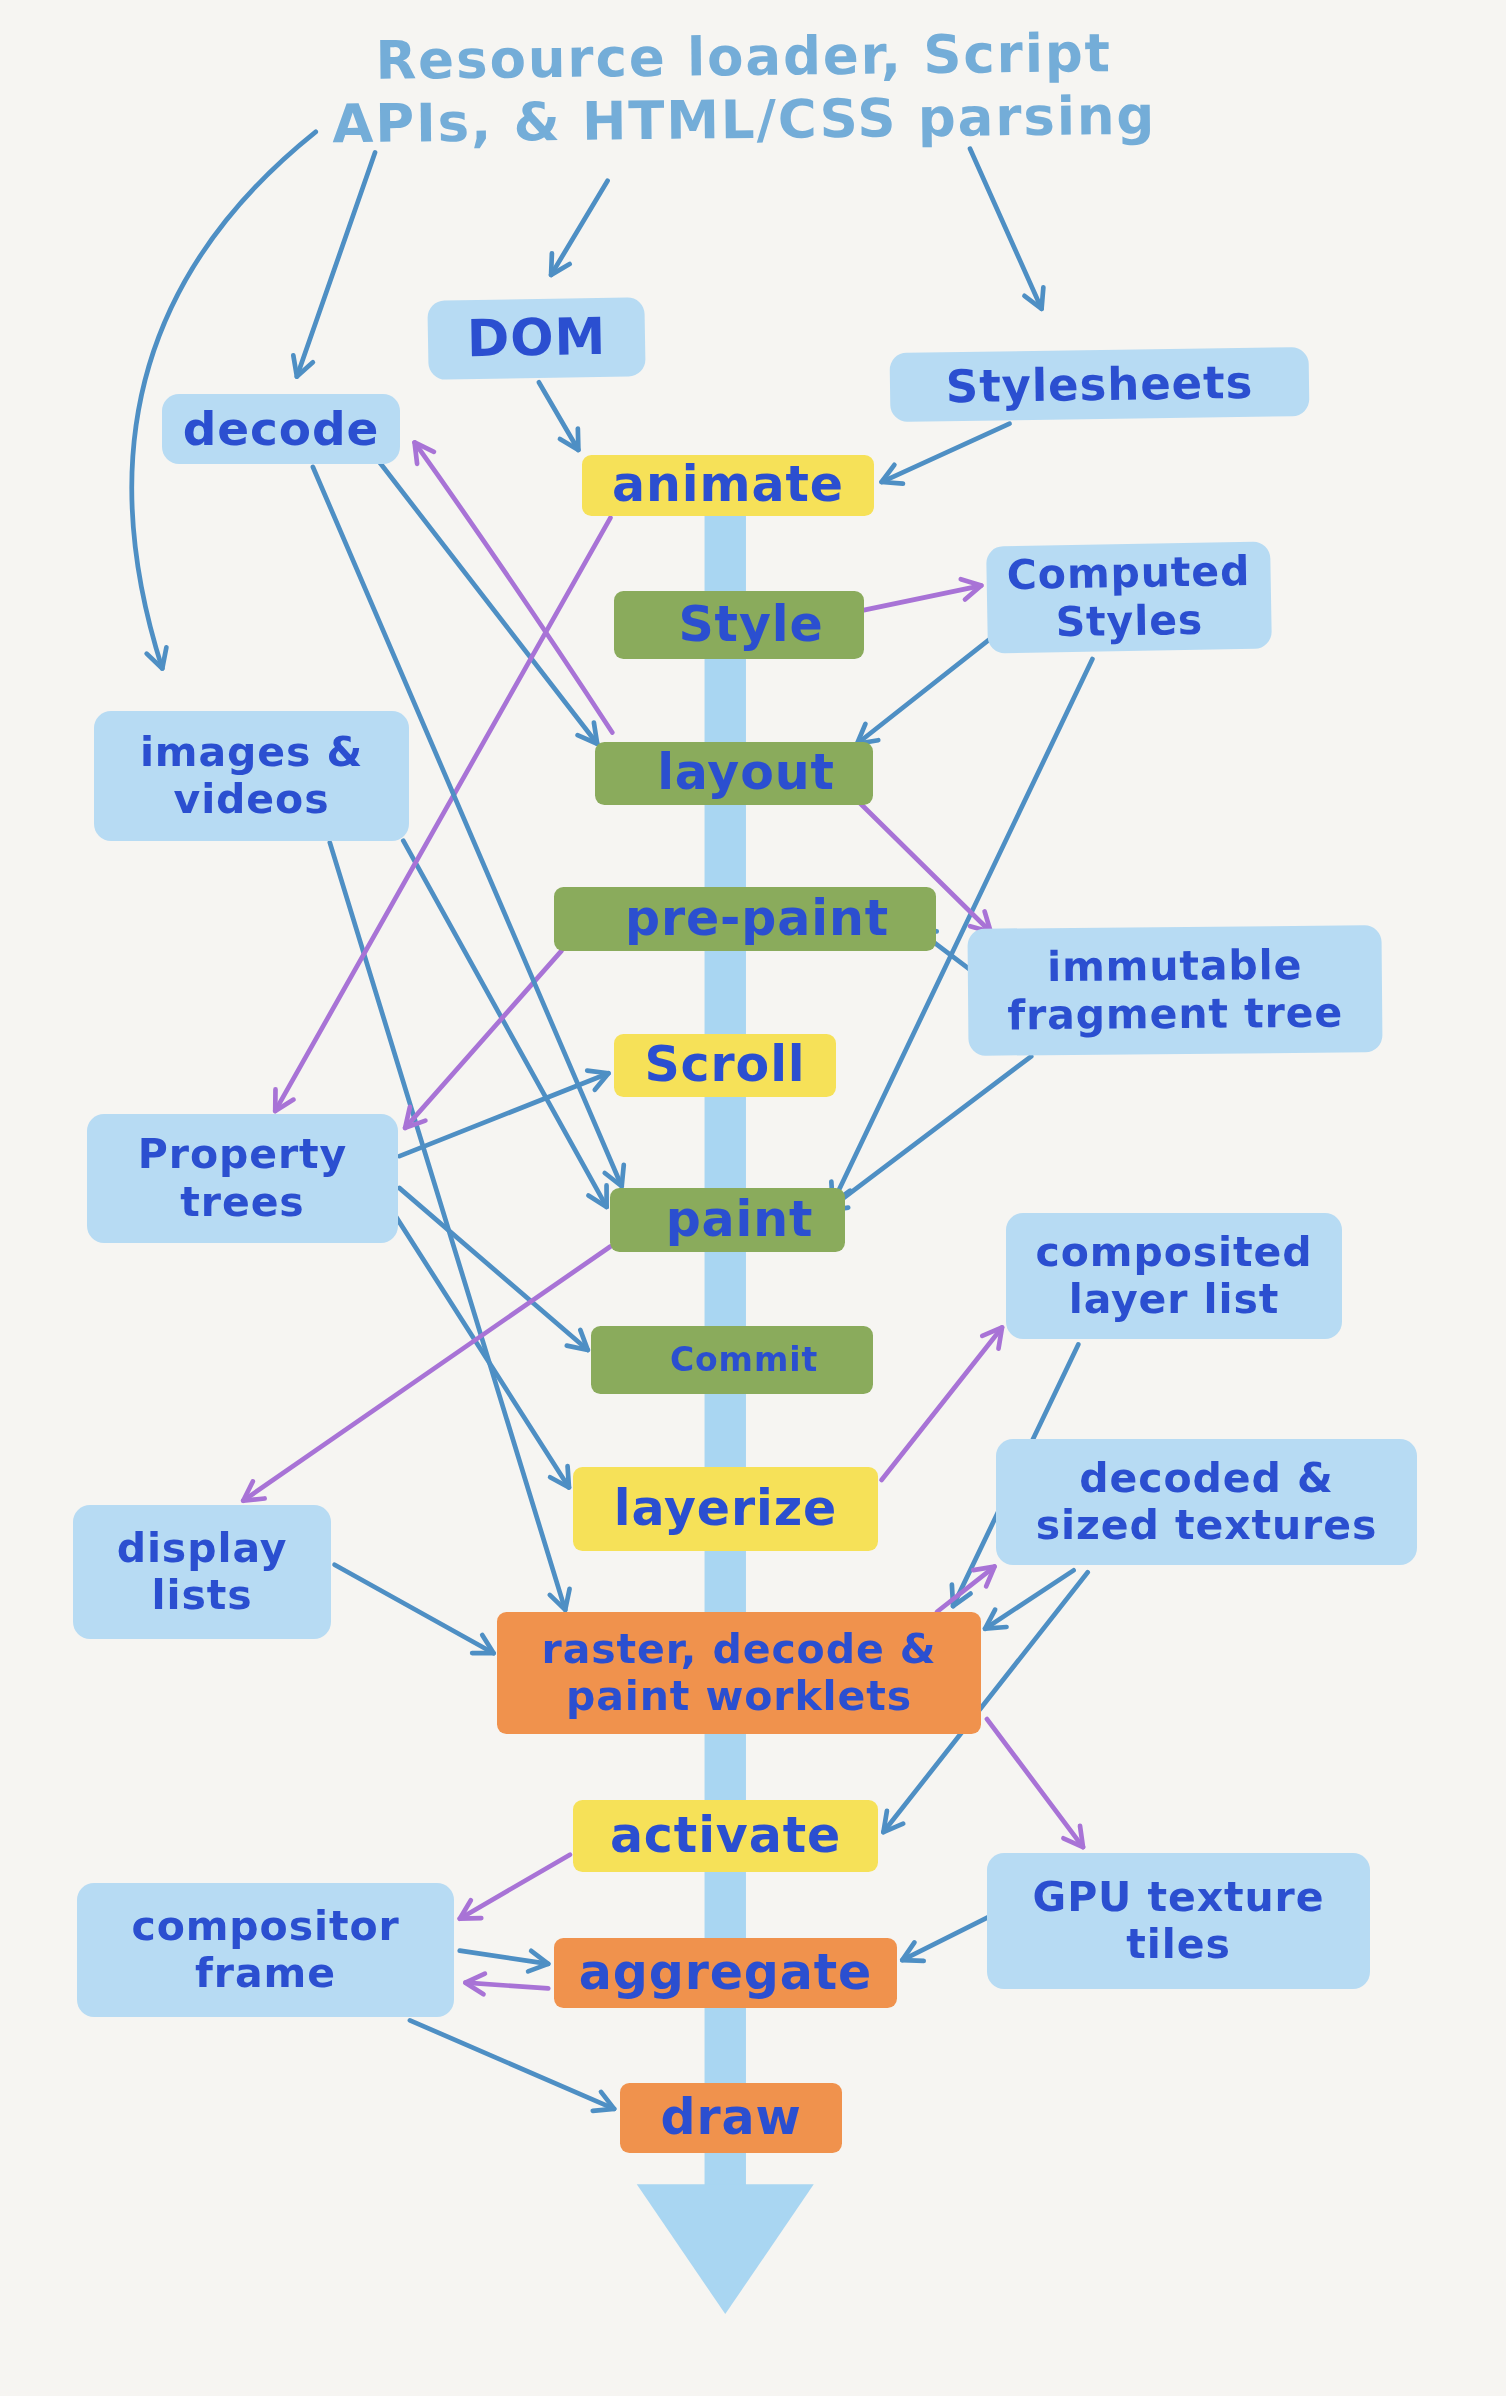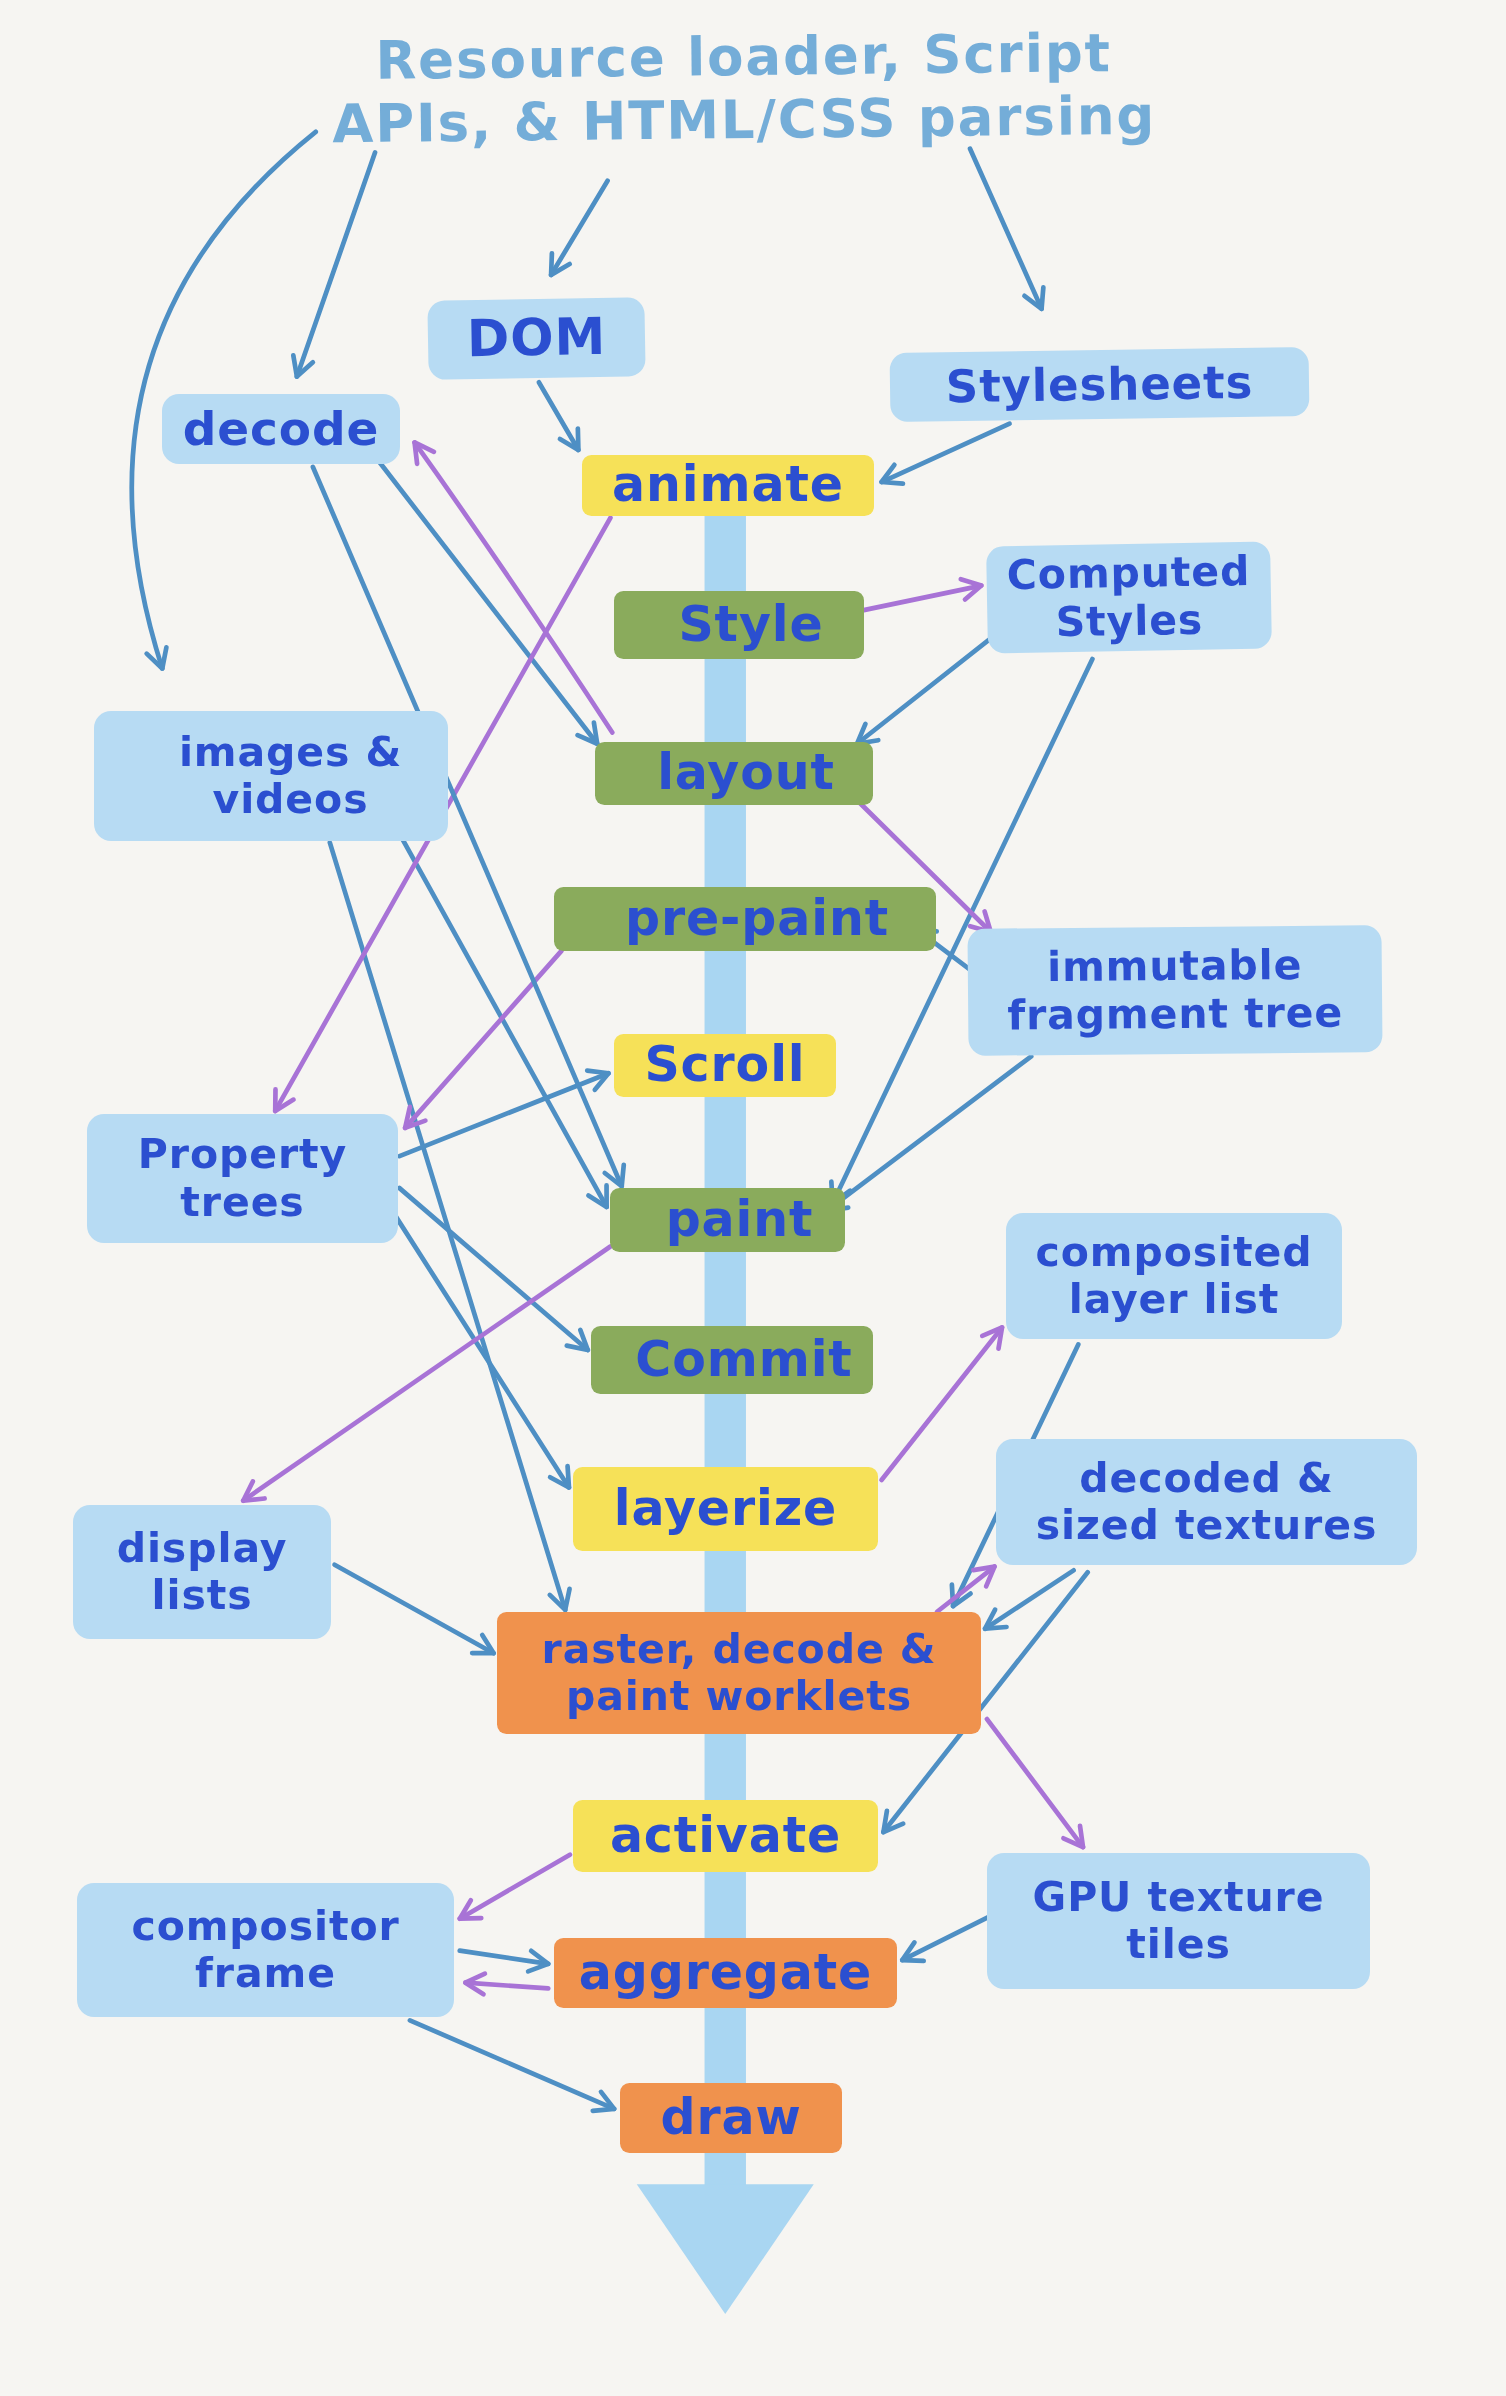--- a/index.html
+++ b/index.html
@@ -34,36 +34,36 @@
   .node{background:var(--node_bg);border-radius:17px;}
   .stage{border-radius:9.4px;}
   .stage.green{background:var(--stage_green);padding-left:24px;}
   .stage.yellow{background:var(--stage_yellow);}
   .stage.orange{background:var(--stage_orange);}
 
   #n-dom{left:428px;top:299px;width:217px;height:79px;font-size:51px;transform:rotate(-1deg);}
   #n-stylesheets{left:890px;top:350px;width:419px;height:69px;font-size:45px;transform:rotate(-0.8deg);}
   #n-fonts{left:162px;top:394px;width:238px;height:70px;font-size:47px;}
   #n-computed{left:987px;top:544px;width:284px;height:107px;font-size:41px;transform:rotate(-1deg);}
-  #n-images{left:94px;top:711px;width:315px;height:130px;font-size:41px;padding-left:39px;}
+  #n-images{left:94px;top:711px;width:315px;height:130px;font-size:41px;}
   #n-ift{left:968px;top:927px;width:414px;height:127px;font-size:41px;transform:rotate(-0.5deg);}
   #n-proptrees{left:87px;top:1114px;width:311px;height:129px;font-size:41px;}
   #n-cll{left:1006px;top:1213px;width:336px;height:126px;font-size:41px;}
   #n-decoded{left:996px;top:1439px;width:421px;height:126px;font-size:41px;}
   #n-displaylists{left:73px;top:1505px;width:258px;height:134px;font-size:41px;}
   #n-gpu{left:987px;top:1853px;width:383px;height:136px;font-size:41px;}
   #n-compframe{left:77px;top:1883px;width:377px;height:134px;font-size:41px;}
 
   #s-animate{left:582px;top:455px;width:292px;height:61px;font-size:49px;}
   #s-style{left:614px;top:591px;width:226px;height:68px;font-size:49px;}
   #s-layout{left:595px;top:742px;width:254px;height:63px;font-size:49px;}
   #s-prepaint{left:554px;top:887px;width:358px;height:64px;font-size:49px;}
   #s-scroll{left:614px;top:1034px;width:222px;height:63px;font-size:49px;}
   #s-paint{left:610px;top:1188px;width:211px;height:64px;font-size:49px;}
-  #s-commit{left:591px;top:1326px;width:258px;height:68px;font-size:49px;}
+  #s-commit{left:591px;top:1326px;width:258px;height:68px;font-size:33px;}
   #s-layerize{left:573px;top:1467px;width:305px;height:84px;font-size:49px;}
   #s-raster{left:497px;top:1612px;width:484px;height:122px;font-size:41px;}
   #s-activate{left:573px;top:1800px;width:305px;height:72px;font-size:49px;}
   #s-aggregate{left:554px;top:1938px;width:343px;height:70px;font-size:49px;}
   #s-draw{left:620px;top:2083px;width:222px;height:70px;font-size:49px;}
 </style>
 </head>
 <body>
 
 <div id="diagram">

